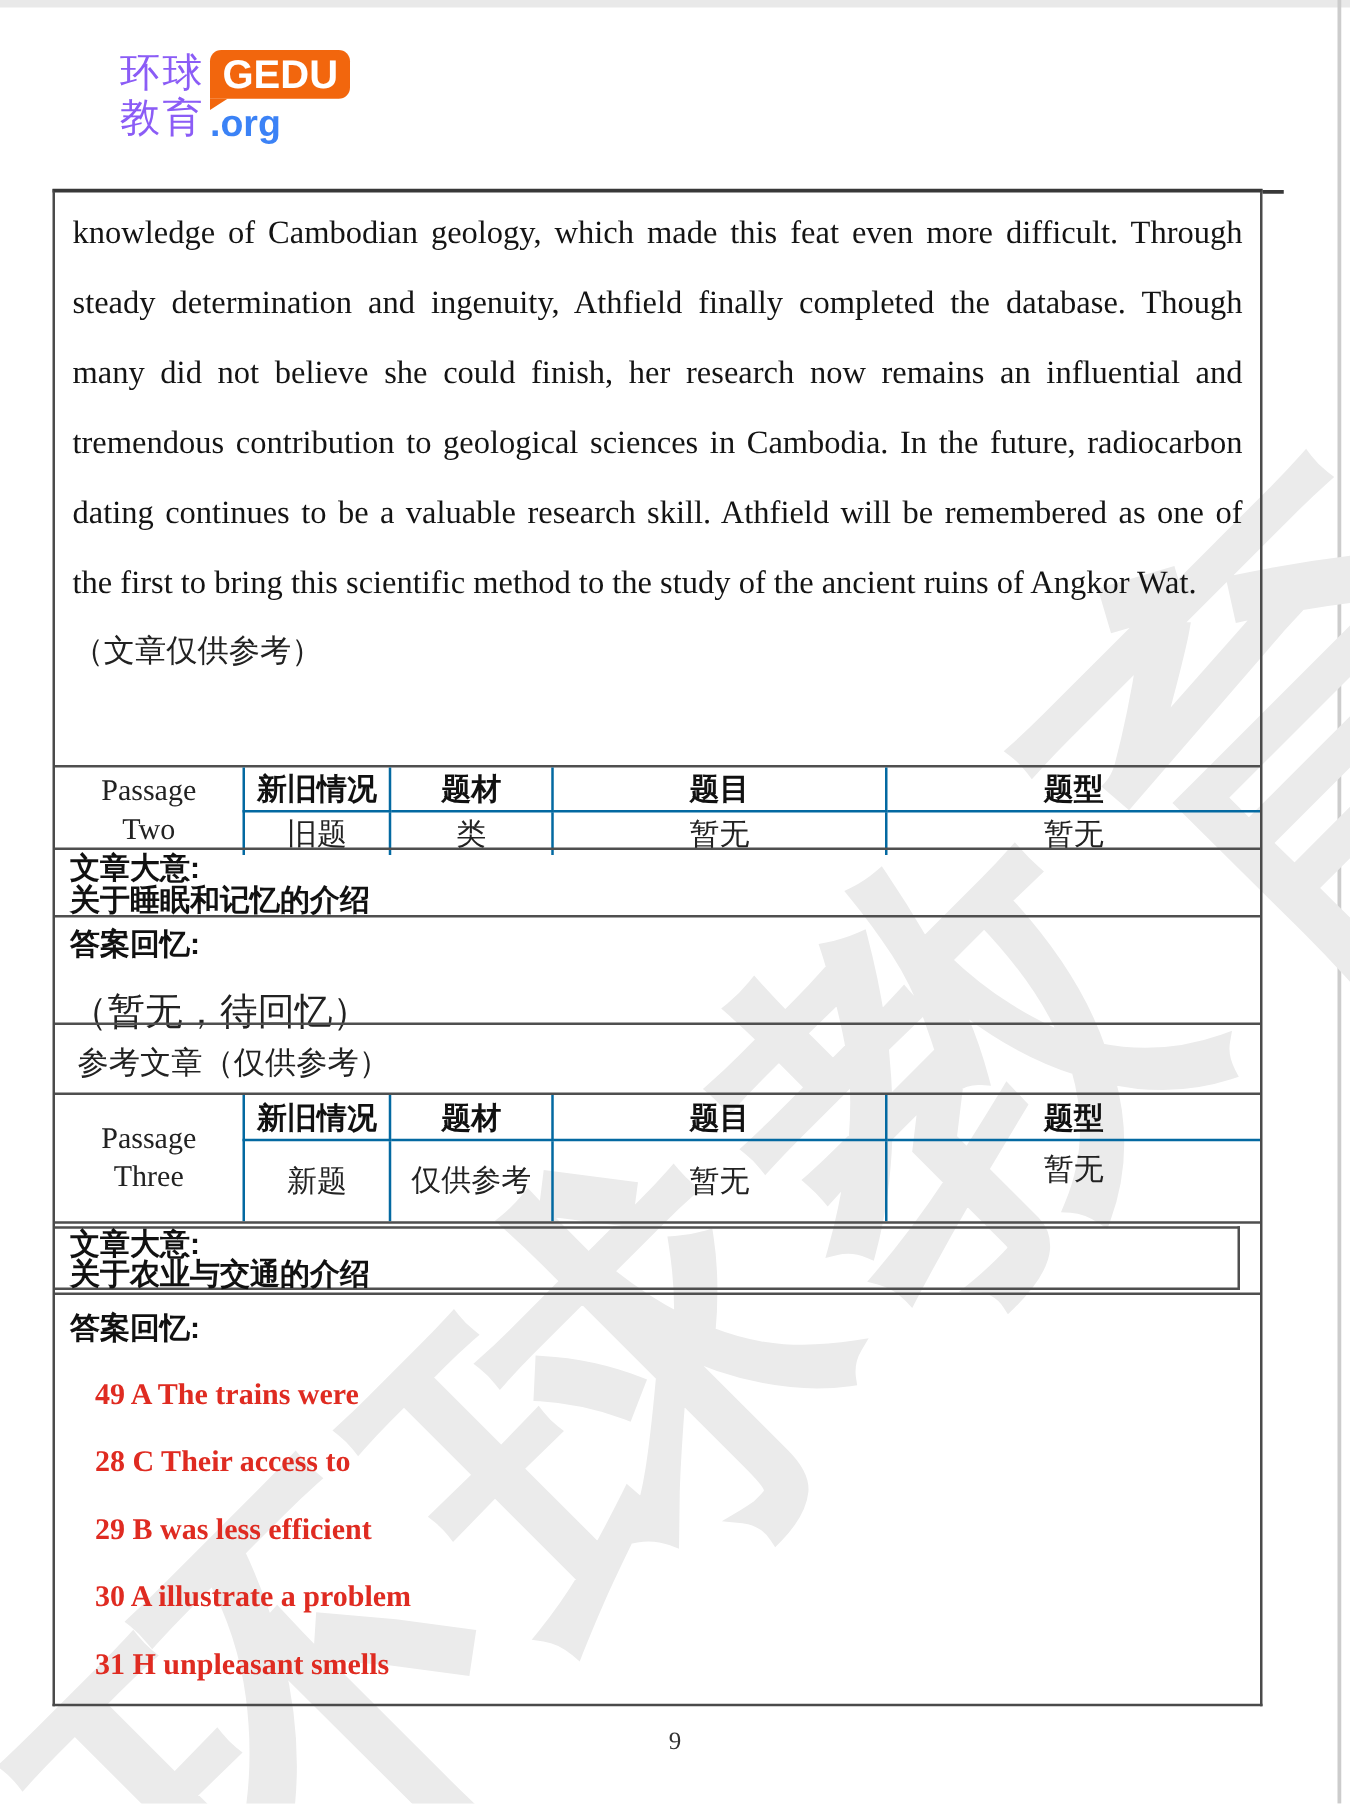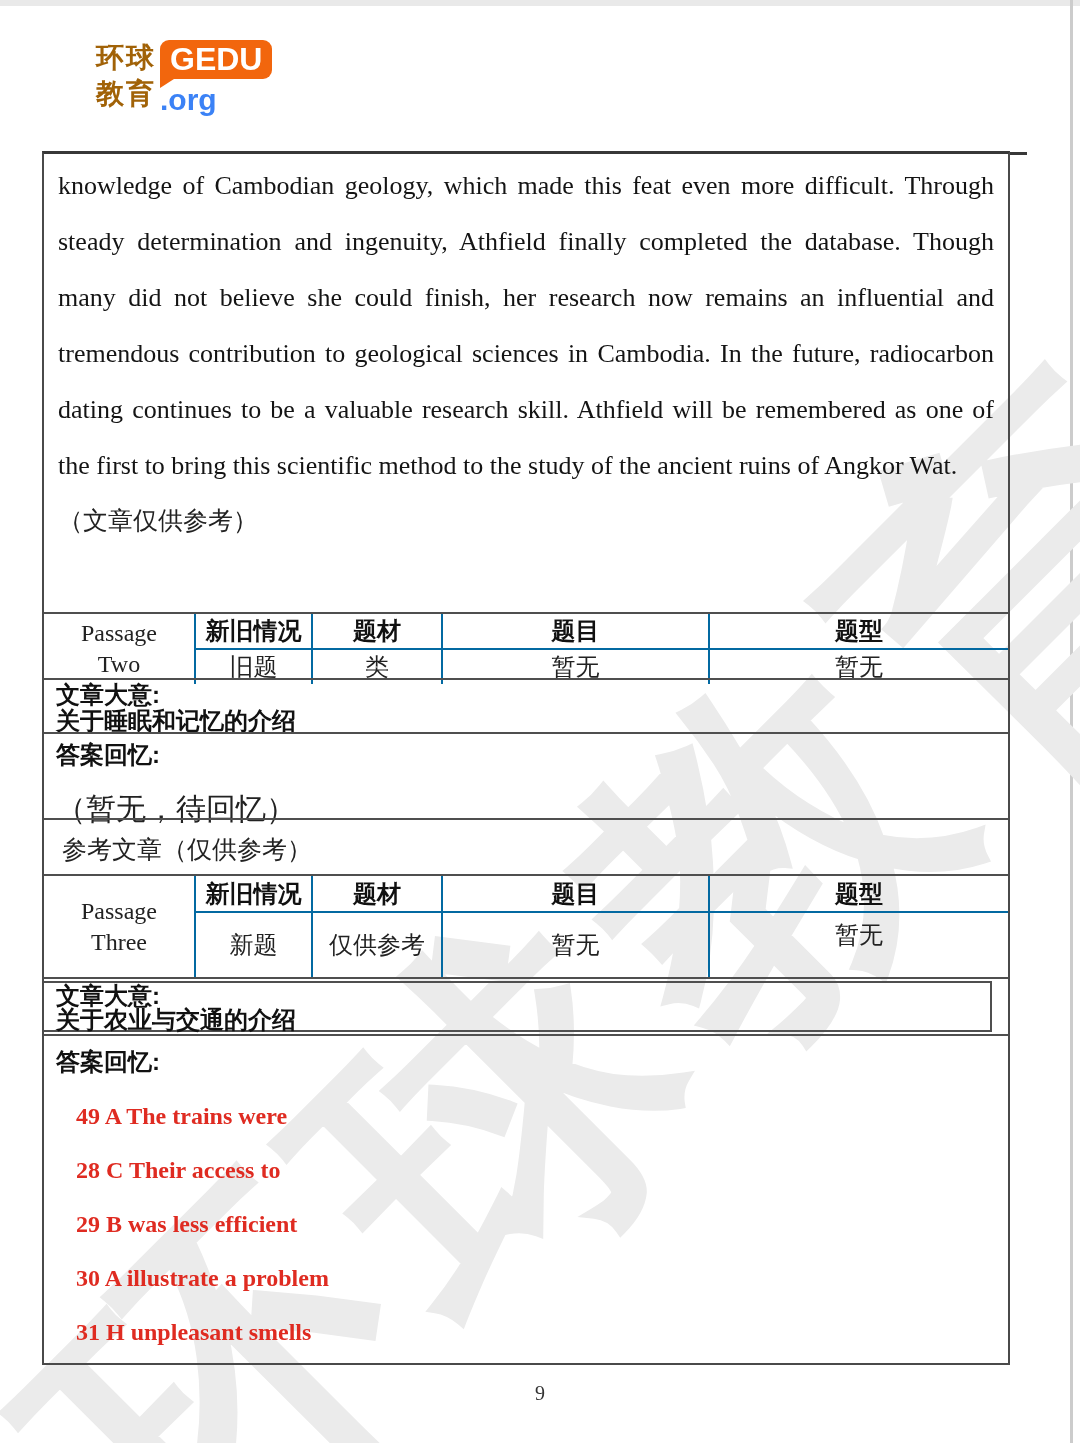--- a/index.html
+++ b/index.html
@@ -11,22 +11,22 @@
   .edge-top { position:absolute; left:0; top:0; width:1080px; height:6px; background:#e9e9e9; }
   .edge-right { position:absolute; left:1070px; top:0; width:3px; height:1443px; background:#cccccc; }
 
   
   .watermark { position:absolute; left:-60px; top:1350px; transform:rotate(-45deg); transform-origin:0 0;
     font-family:"Liberation Sans","DejaVu Sans",sans-serif; font-weight:bold; font-size:350px;
     letter-spacing:30px; color:#ebebeb; white-space:nowrap; z-index:0; }
 
   
   .logo { position:absolute; left:96px; top:40px; z-index:2; display:flex; align-items:flex-start; }
-  .logo-cn { font-family:"Liberation Sans","DejaVu Sans",sans-serif; font-weight:bold; color:#a16207;
-    font-size:28px; line-height:36px; letter-spacing:2px; }
+  .logo-cn { font-family:"Liberation Sans","DejaVu Sans",sans-serif; font-weight:normal; color:#8b5cf6;
+    font-size:32px; line-height:36px; letter-spacing:2px; }
   .logo-right { margin-left:4px; font-family:"Liberation Sans","DejaVu Sans",sans-serif; font-weight:bold; }
   .gedu-bubble { position:relative; background:#f2660d; color:#ffffff; font-size:32px; line-height:32px;
     padding:3px 10px 4px 10px; border-radius:9px; border-bottom-left-radius:0; display:inline-block;text-align:right; }
   .gedu-bubble:after { content:""; position:absolute; left:0; bottom:-9px; width:0; height:0;
     border-left:14px solid #f2660d; border-bottom:9px solid transparent; }
   .org-line { color:#3b82f6; font-size:30px; line-height:30px; margin-top:6px; }
 
   
   .content { position:absolute; left:42px; top:151px; width:968px; z-index:1;
     border:2px solid #4a4a4a; border-top:3px solid #383838; background:transparent; }

